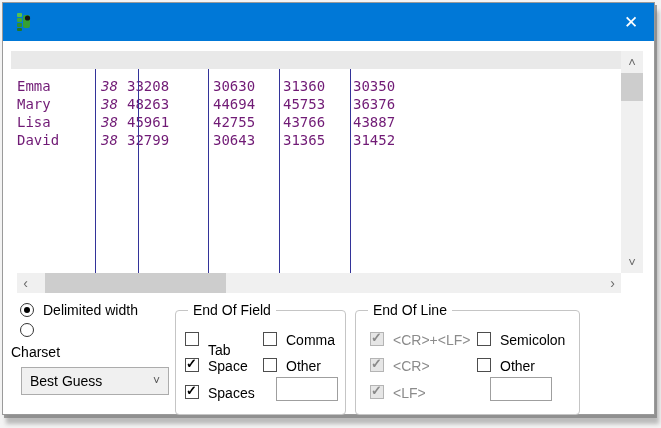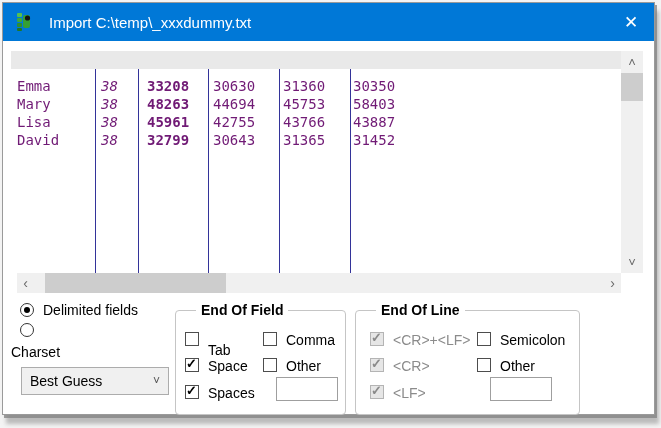--- a/index.html
+++ b/index.html
@@ -22,21 +22,21 @@
     display:flex; align-items:center; justify-content:center; color:#ffffff;
     font-size:17px; cursor:pointer; }
 
   
   .preview-header { position:absolute; left:8px; top:48px; width:610px; height:18px; background:#e9e9e9; }
   .preview-area { position:absolute; left:8px; top:66px; width:610px; height:204px; background:#ffffff; overflow:hidden; }
   .prow { position:relative; height:18px; }
   .preview-rows { position:absolute; left:0; top:8px; width:100%; }
   .pcell { position:absolute; top:0; font-family:"DejaVu Sans Mono","Liberation Mono",monospace;
     font-size:14px; line-height:18px; color:#701a75; white-space:pre; }
-  .pc0 { left:6px; } .pc1 { left:90px;font-style:italic; } .pc2 { left:136px;font-weight:bold; }
+  .pc0 { left:6px; } .pc1 { left:90px;font-style:italic; } .pc2 { left:116px; }
   .pc3 { left:202px; } .pc4 { left:272px; } .pc5 { left:342px; }
   .vline { position:absolute; top:66px; width:1px; height:204px; background:#333399; }
   .vl0 { left:92px; } .vl1 { left:135px; } .vl2 { left:205px; } .vl3 { left:276px; } .vl4 { left:347px; }
 
   
   .hscroll { position:absolute; left:14px; top:270px; width:604px; height:20px; background:#f0f0f0; }
   .hthumb { position:absolute; left:28px; top:0; width:181px; height:20px; background:#cdcdcd; }
   .harrow { position:absolute; top:0; width:17px; height:20px; color:#6b6b6b; font-size:14px;
     display:flex; align-items:center; justify-content:center; }
   .harrow.left { left:0; } .harrow.right { right:0; }
@@ -55,22 +55,22 @@
   .ctl-label { position:absolute; font-size:14px; color:#000000; white-space:nowrap; }
 
   .combo { position:absolute; left:18px; top:364px; width:148px; height:28px; background:#f0f0f0;
     border:1px solid #acacac; display:flex; align-items:center; }
   .combo .val { font-size:14px; color:#000000; margin-left:8px; }
   .combo .chev { position:absolute; right:8px; color:#555555; font-size:12px; }
 
   .groupbox { position:absolute; top:307px; height:105px; border:1px solid #c5c5c5; border-radius:4px; }
   .gb-eof { left:172px; width:171px; }
   .gb-eol { left:352px; width:225px; }
-  .legend { position:absolute; top:-9px; left:20px; background:#ffffff; padding:0 5px;
-    font-size:14px; color:#000000; white-space:nowrap;font-weight:bold; }
+  .legend { position:absolute; top:-9px; left:12px; background:#ffffff; padding:0 5px;
+    font-size:14px; color:#000000; white-space:nowrap; }
 
   .cb { position:absolute; width:14px; height:14px; border:1px solid #4d4d4d; background:#ffffff; }
   .cb .mark { position:absolute; left:0px; top:-3px; font-size:13px; font-weight:bold;
     color:#000000; display:none; }
   .cb.checked .mark { display:block; }
   .cb.disabled { background:#e6e6e6; border-color:#b4b4b4; }
   .cb.disabled .mark { color:#8a8a8a; }
   .cb-label { position:absolute; font-size:14px; color:#000000; white-space:nowrap; }
   .cb-label.gray { color:#8b8b8b; }
 
@@ -84,21 +84,20 @@
 
     <div class="titlebar">
       <svg class="app-icon" viewBox="0 0 20 20">
         <rect x="2" y="1" width="5" height="4" rx="1" fill="#56c04e"></rect>
         <rect x="2" y="6" width="5" height="4" rx="1" fill="#3ea83a"></rect>
         <rect x="2" y="11" width="5" height="4" rx="1" fill="#2f8f2e"></rect>
         <rect x="2" y="16" width="5" height="3" rx="1" fill="#23771f"></rect>
         <rect x="8" y="3" width="7" height="13" rx="2" fill="#35a035"></rect>
         <circle cx="12.5" cy="6" r="2.6" fill="#141414"></circle>
       </svg>
-      <span class="title">Import C:\temp\_xxxdummy.txt</span>
       <div class="close-btn">✕</div>
     </div>
 
     <div class="preview-header"></div>
 
     <div class="preview-area">
       <div class="preview-rows">
           <div class="prow">
             <span class="pcell pc0">Emma</span>
             <span class="pcell pc1">38</span>
@@ -106,21 +105,21 @@
             <span class="pcell pc3">30630</span>
             <span class="pcell pc4">31360</span>
             <span class="pcell pc5">30350</span>
           </div>
           <div class="prow">
             <span class="pcell pc0">Mary</span>
             <span class="pcell pc1">38</span>
             <span class="pcell pc2">48263</span>
             <span class="pcell pc3">44694</span>
             <span class="pcell pc4">45753</span>
-            <span class="pcell pc5">58403</span>
+            <span class="pcell pc5">36376</span>
           </div>
           <div class="prow">
             <span class="pcell pc0">Lisa</span>
             <span class="pcell pc1">38</span>
             <span class="pcell pc2">45961</span>
             <span class="pcell pc3">42755</span>
             <span class="pcell pc4">43766</span>
             <span class="pcell pc5">43887</span>
           </div>
           <div class="prow">
@@ -148,21 +147,21 @@
 
     <div class="vscroll">
       <div class="varrow up">˄</div>
       <div class="vthumb"></div>
       <div class="varrow down">˅</div>
     </div>
 
     <div class="radio checked" style="left:17px; top:300px;">
         <span class="dot"></span>
       </div>
-    <span class="ctl-label" style="left:40px; top:299px;">Delimited fields</span>
+    <span class="ctl-label" style="left:40px; top:299px;">Delimited width</span>
     <div class="radio" style="left:17px; top:320px;"></div>
 
     <span class="ctl-label" style="left:8px; top:341px;">Charset</span>
     <div class="combo">
       <span class="val">Best Guess</span>
       <span class="chev">˅</span>
     </div>
 
     <div class="groupbox gb-eof">
       <span class="legend">End Of Field</span>

